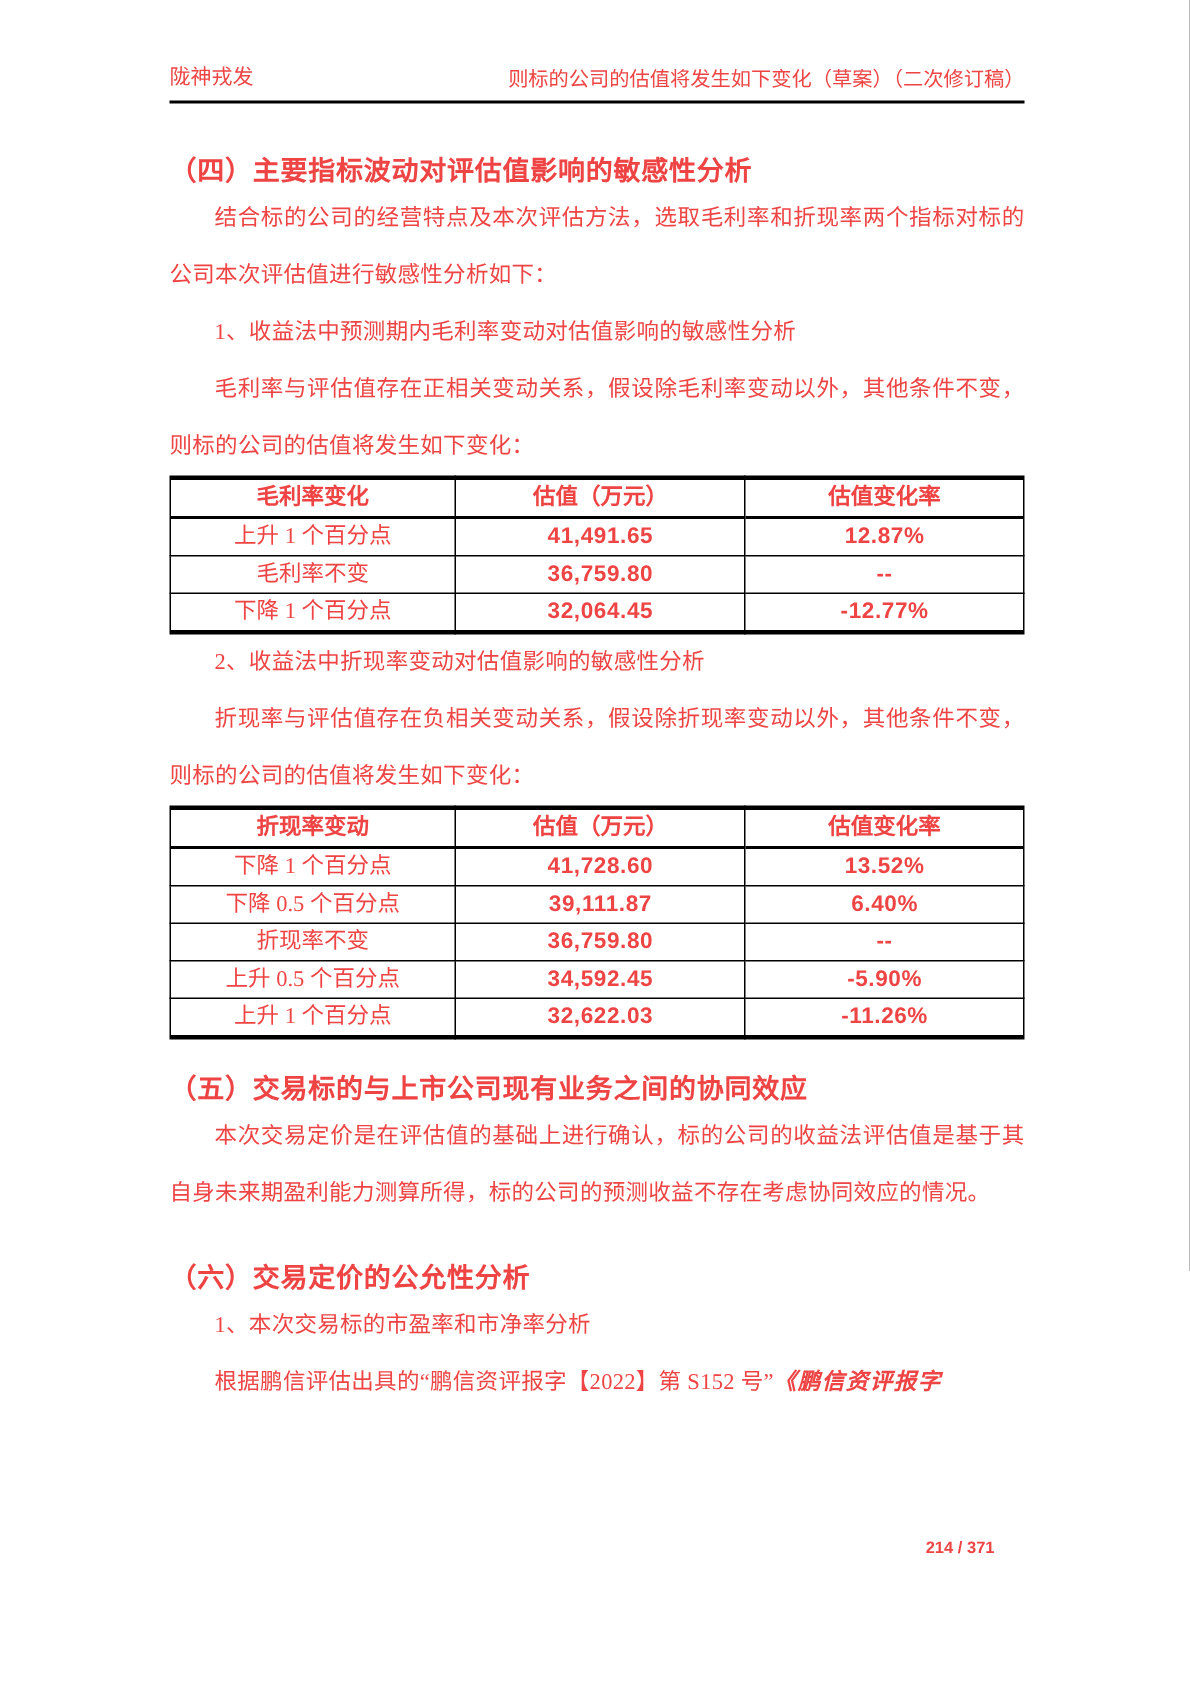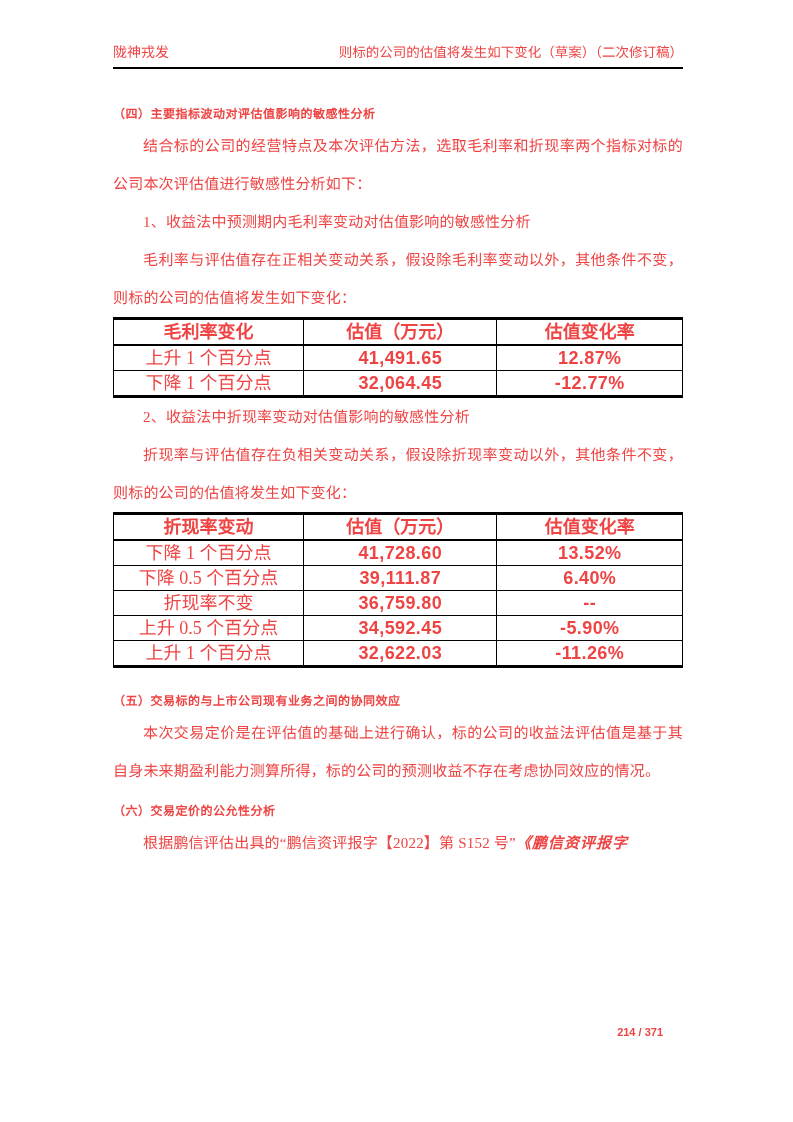--- a/index.html
+++ b/index.html
@@ -23,28 +23,28 @@
     align-items:flex-end;
     font-size:14px;
     line-height:18px;
   }
   .doc-header .hdr-right{font-size:13.5px;}
   
   .content{margin:0 110px 0 113px;}
   h2{
     font-family:"Liberation Sans","DejaVu Sans",sans-serif;
     font-weight:700;
-    font-size:12px;
+    font-size:18px;
     line-height:26px;
     margin:0;
     letter-spacing:0.5px;
   }
   .h-s4{margin-top:32px;}
   .h-s5{margin-top:20px;}
-  .h-s6{margin-top:8px;}
+  .h-s6{margin-top:24px;}
   .content p{
     margin:0;
     font-size:15px;
     line-height:38px;
     text-align:justify;
     text-indent:2em;
     letter-spacing:0.2px;
   }
   .intro{margin-top:15px;}
   .after-table{margin-top:2px;}
@@ -68,21 +68,21 @@
   }
   table.sens col.c1{width:33.4%;}
   table.sens col.c2{width:34.0%;}
   table.sens col.c3{width:32.6%;}
   table.sens th, table.sens td{
     border:1px solid #000;
     height:24px;
     padding:0 4px;
     text-align:center;
     vertical-align:middle;
-    font-size:18px;
+    font-size:15px;
     line-height:20px;
     overflow:hidden;
   }
   table.sens th{
     font-weight:700;
     border-bottom:2px solid #000;
   }
   td.num{
     font-family:"Liberation Sans","DejaVu Sans",sans-serif;
     font-weight:700;
@@ -132,20 +132,25 @@
           <th>估值变化率</th>
         </tr>
       </thead>
       <tbody>
         <tr>
           <td>上升 1 个百分点</td>
           <td class="num">41,491.65</td>
           <td class="num">12.87%</td>
         </tr>
         <tr>
+          <td>毛利率不变</td>
+          <td class="num">36,759.80</td>
+          <td class="num">--</td>
+        </tr>
+        <tr>
           <td>下降 1 个百分点</td>
           <td class="num">32,064.45</td>
           <td class="num">-12.77%</td>
         </tr>
       </tbody>
     </table>
 
     <p class="single after-table">2、收益法中折现率变动对估值影响的敏感性分析</p>
 
     <p>折现率与评估值存在负相关变动关系，假设除折现率变动以外，其他条件不变，则标的公司的估值将发生如下变化：</p>
@@ -191,20 +196,21 @@
         </tr>
       </tbody>
     </table>
 
     <h2 class="h-s5">（五）交易标的与上市公司现有业务之间的协同效应</h2>
 
     <p class="body-s5">本次交易定价是在评估值的基础上进行确认，标的公司的收益法评估值是基于其自身未来期盈利能力测算所得，标的公司的预测收益不存在考虑协同效应的情况。</p>
 
     <h2 class="h-s6">（六）交易定价的公允性分析</h2>
 
+    <p class="single item-s6">1、本次交易标的市盈率和市净率分析</p>
 
     <p><span>根据鹏信评估出具的“鹏信资评报字【2022】第 S152 号”</span><span class="em-bi">《鹏信资评报字</span></p>
 
   </div>
 
   <div class="page-footer">214 / 371</div>
 
 </div>
 
 </body></html>

